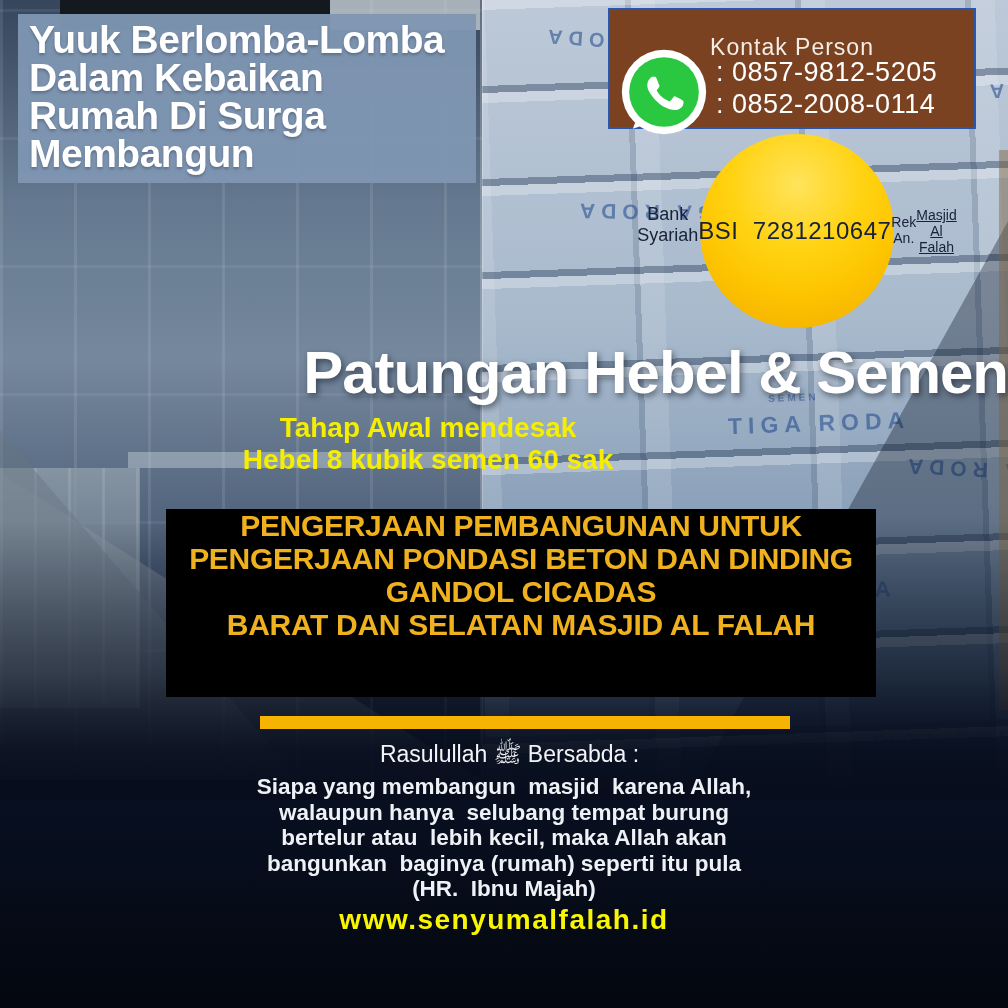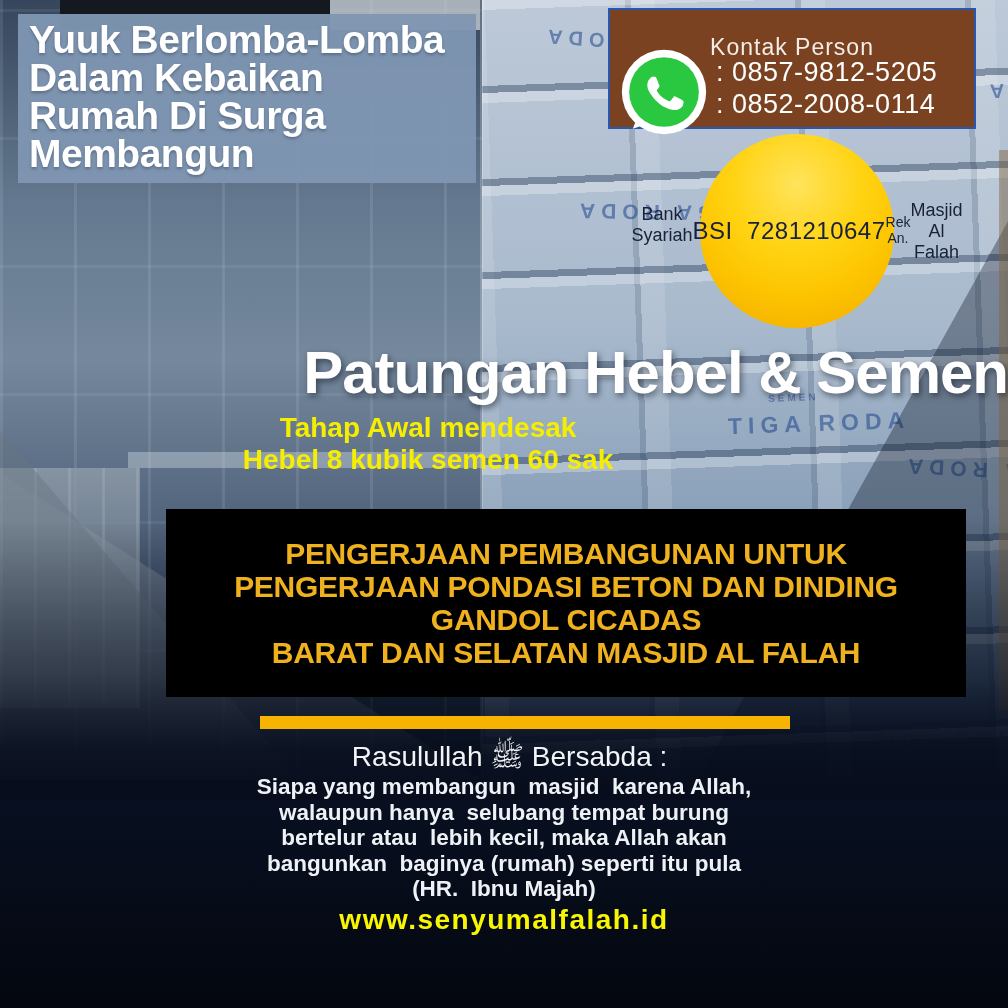--- a/index.html
+++ b/index.html
@@ -61,34 +61,34 @@
   .phones{position:absolute;left:106px;top:46px;}
   .phone{color:#fff;font-size:27px;line-height:32px;letter-spacing:.5px;white-space:pre;}
   
   .badge{position:absolute;left:700px;top:134px;width:194px;height:194px;border-radius:50%;
     background:radial-gradient(circle at 50% 26%,#ffe35c 0%,#ffd312 38%,#fdc400 64%,#f1ab00 100%);
     display:flex;flex-direction:row;align-items:center;justify-content:center;text-align:center;
     color:#182138;}
   .b1{font-size:18px;margin-bottom:13px;}
   .b2{font-size:24px;letter-spacing:.5px;white-space:pre;}
   .b3{font-size:14px;margin-bottom:3px;}
-  .b4{font-size:18px;}
+  .b4{font-size:14px;text-decoration:underline;}
   
   .title{position:absolute;left:0;top:338px;width:1008px;text-align:right;color:#fff;
     font-size:60px;font-weight:bold;letter-spacing:-1px;text-shadow:2px 3px 6px rgba(5,10,20,.5);}
   .sub{position:absolute;left:0;width:856px;text-align:center;color:#f5ee00;font-weight:bold;}
   .sub1{top:412px;font-size:28px;}
   .sub2{top:444px;font-size:28px;}
   
-  .notice{position:absolute;left:166px;top:509px;width:800px;height:188px;background:#000;
-    padding-top:28px;text-align:center;}
+  .notice{position:absolute;left:166px;top:509px;width:710px;height:188px;background:#000;
+    text-align:center;}
   .nl{color:#efb11d;font-weight:bold;font-size:30px;line-height:33px;letter-spacing:-.3px;}
   
   .bar{position:absolute;left:260px;top:716px;width:530px;height:13px;background:#f7b301;}
-  .hadith-intro{position:absolute;left:0;top:740px;width:1008px;text-align:center;color:#f2f4f6;font-size:28px;padding-left:11px;}
+  .hadith-intro{position:absolute;left:0;top:740px;width:1008px;text-align:center;color:#f2f4f6;font-size:23px;padding-left:11px;}
   .hadith{position:absolute;left:0;top:774px;width:1008px;text-align:center;font-weight:bold;}
   .hadith-line{color:#eef1f5;font-size:22.5px;line-height:25.5px;white-space:pre;}
   
   .website{position:absolute;left:0;top:904px;width:1008px;text-align:center;
     color:#f8f600;font-size:28px;font-weight:bold;letter-spacing:1.5px;}
 </style>
 </head>
 <body>
 
 <div class="canvas">

